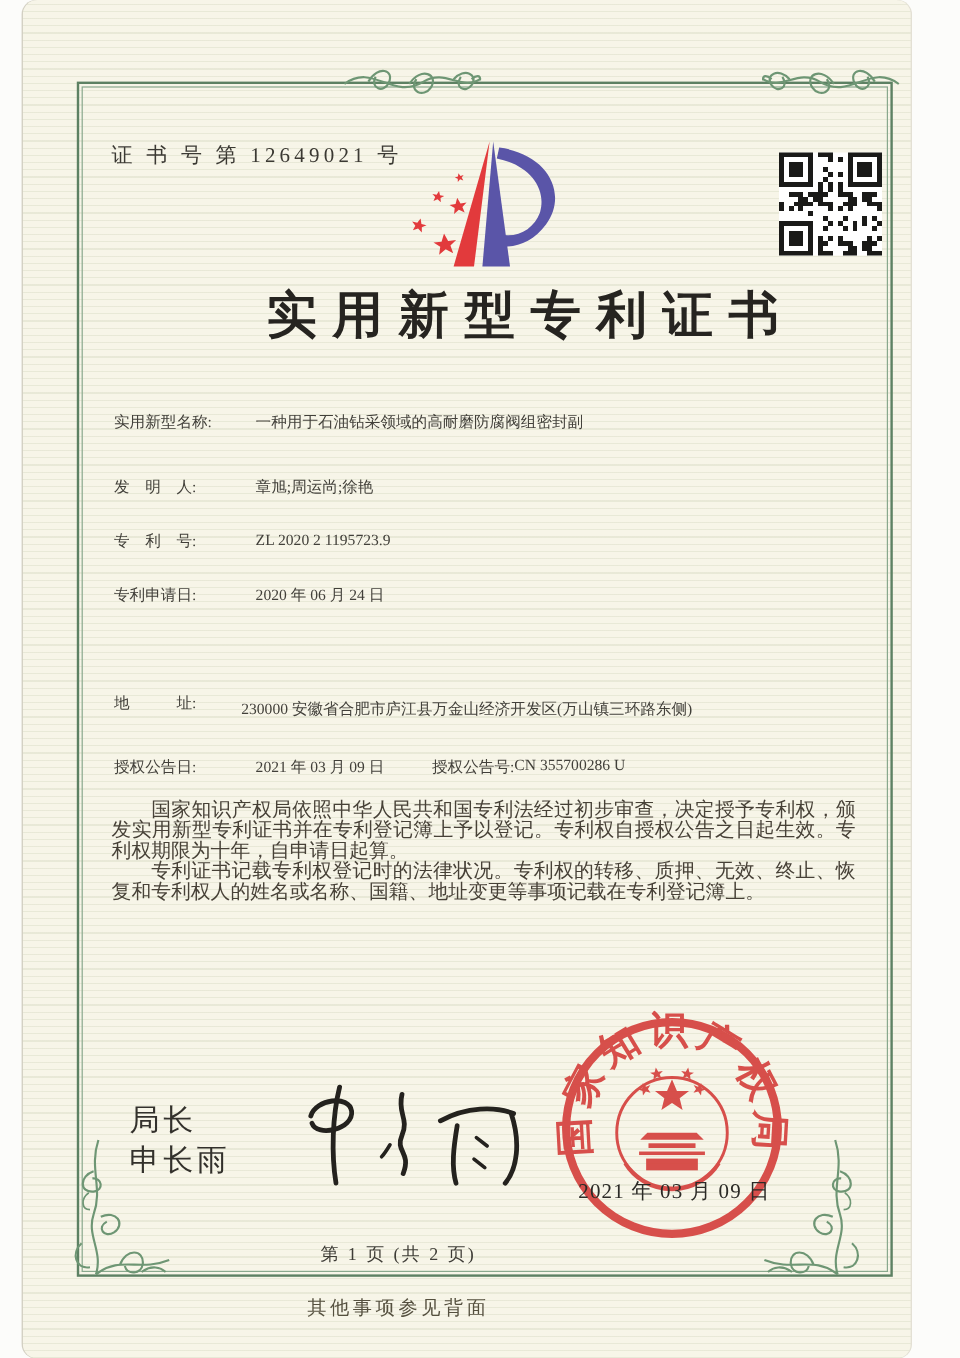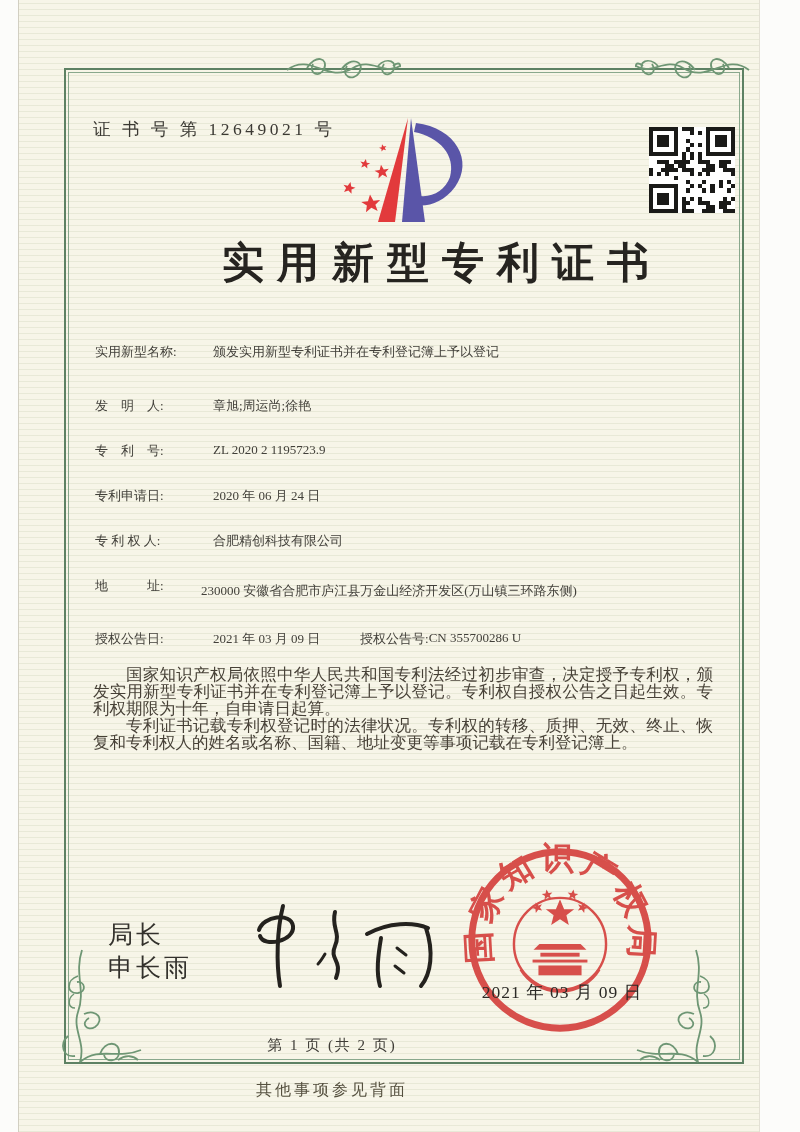--- a/index.html
+++ b/index.html
@@ -1,21 +1,21 @@
 <!DOCTYPE html>
 <html><head>
 <meta charset="utf-8">
 <style>
   html,body{margin:0;padding:0;background:#e9e9e6;}
   .page{position:relative;width:800px;height:1132px;margin:0 auto;background:#fcfcfa;overflow:hidden;
         font-family:"Liberation Serif","DejaVu Serif",serif;color:#3c3a33;}
   .abs{position:absolute;}
   .paper{position:absolute;left:19px;top:0;width:740px;height:1132px;background-color:#f7f5e8;
          background-image:repeating-linear-gradient(0deg,rgba(160,172,132,.17) 0 1px,rgba(0,0,0,0) 1px 6px);
-         box-shadow:-1px 0 0 #d2cfc2,1px 0 0 #e3e0d4;}
+         box-shadow:-1px 0 0 #d2cfc2,1px 0 0 #e3e0d4;border-radius:12px;}
   .frame{position:absolute;left:45px;top:68px;width:676px;height:992px;border:2px solid #5d8163;}
   .frame-inner{position:absolute;inset:2px;border:1px solid #89a88d;}
   .centered{left:45px;width:536px;text-align:center;}
   .cert-no{left:74px;top:117px;font-size:17.5px;letter-spacing:3.5px;color:#3b3933;}
   .title{left:45px;width:756px;top:235px;margin:0;text-align:center;font-size:42px;font-weight:700;
          letter-spacing:13px;color:#262420;}
   .row{left:76px;width:596px;display:flex;align-items:flex-start;font-size:13px;color:#42403a;}
   .lab{flex:0 0 102px;white-space:nowrap;}
   .val{margin-left:16px;}
   .val-wrap{margin-left:4px;max-width:420px;line-height:27px;}
@@ -192,37 +192,33 @@
         <rect x="15" y="20" width="1" height="1" fill="#1a1a18"></rect>
         <rect x="18" y="20" width="1" height="1" fill="#1a1a18"></rect>
         <rect x="19" y="20" width="1" height="1" fill="#1a1a18"></rect>
         <rect x="20" y="20" width="1" height="1" fill="#1a1a18"></rect>
       </svg>
 
     <h1 class="abs content title">实用新型专利证书</h1>
 
     <div class="abs content row" style="top:343px">
       <span class="lab">实用新型名称:</span>
-      <span class="val">颁发实用新型专利证书并在专利登记簿上予以登记</span>
+      <span class="val">一种用于石油钻采领域的高耐磨防腐阀组密封副</span>
     </div>
     <div class="abs content row" style="top:397px">
       <span class="lab">发　明　人:</span>
       <span class="val">章旭;周运尚;徐艳</span>
     </div>
     <div class="abs content row" style="top:442px">
       <span class="lab">专　利　号:</span>
       <span class="val">ZL 2020 2 1195723.9</span>
     </div>
     <div class="abs content row" style="top:487px">
       <span class="lab">专利申请日:</span>
       <span class="val">2020 年 06 月 24 日</span>
-    </div>
-    <div class="abs content row" style="top:532px">
-      <span class="lab">专 利 权 人:</span>
-      <span class="val">合肥精创科技有限公司</span>
     </div>
     <div class="abs content row" style="top:577px">
       <span class="lab">地　　　址:</span>
       <span class="val-wrap">230000 安徽省合肥市庐江县万金山经济开发区(万山镇三环路东侧)</span>
     </div>
     <div class="abs content row" style="top:630px">
       <span class="lab">授权公告日:</span>
       <span class="val">2021 年 03 月 09 日</span>
       <span class="pub-pair">
         <span class="lab">授权公告号:</span>

